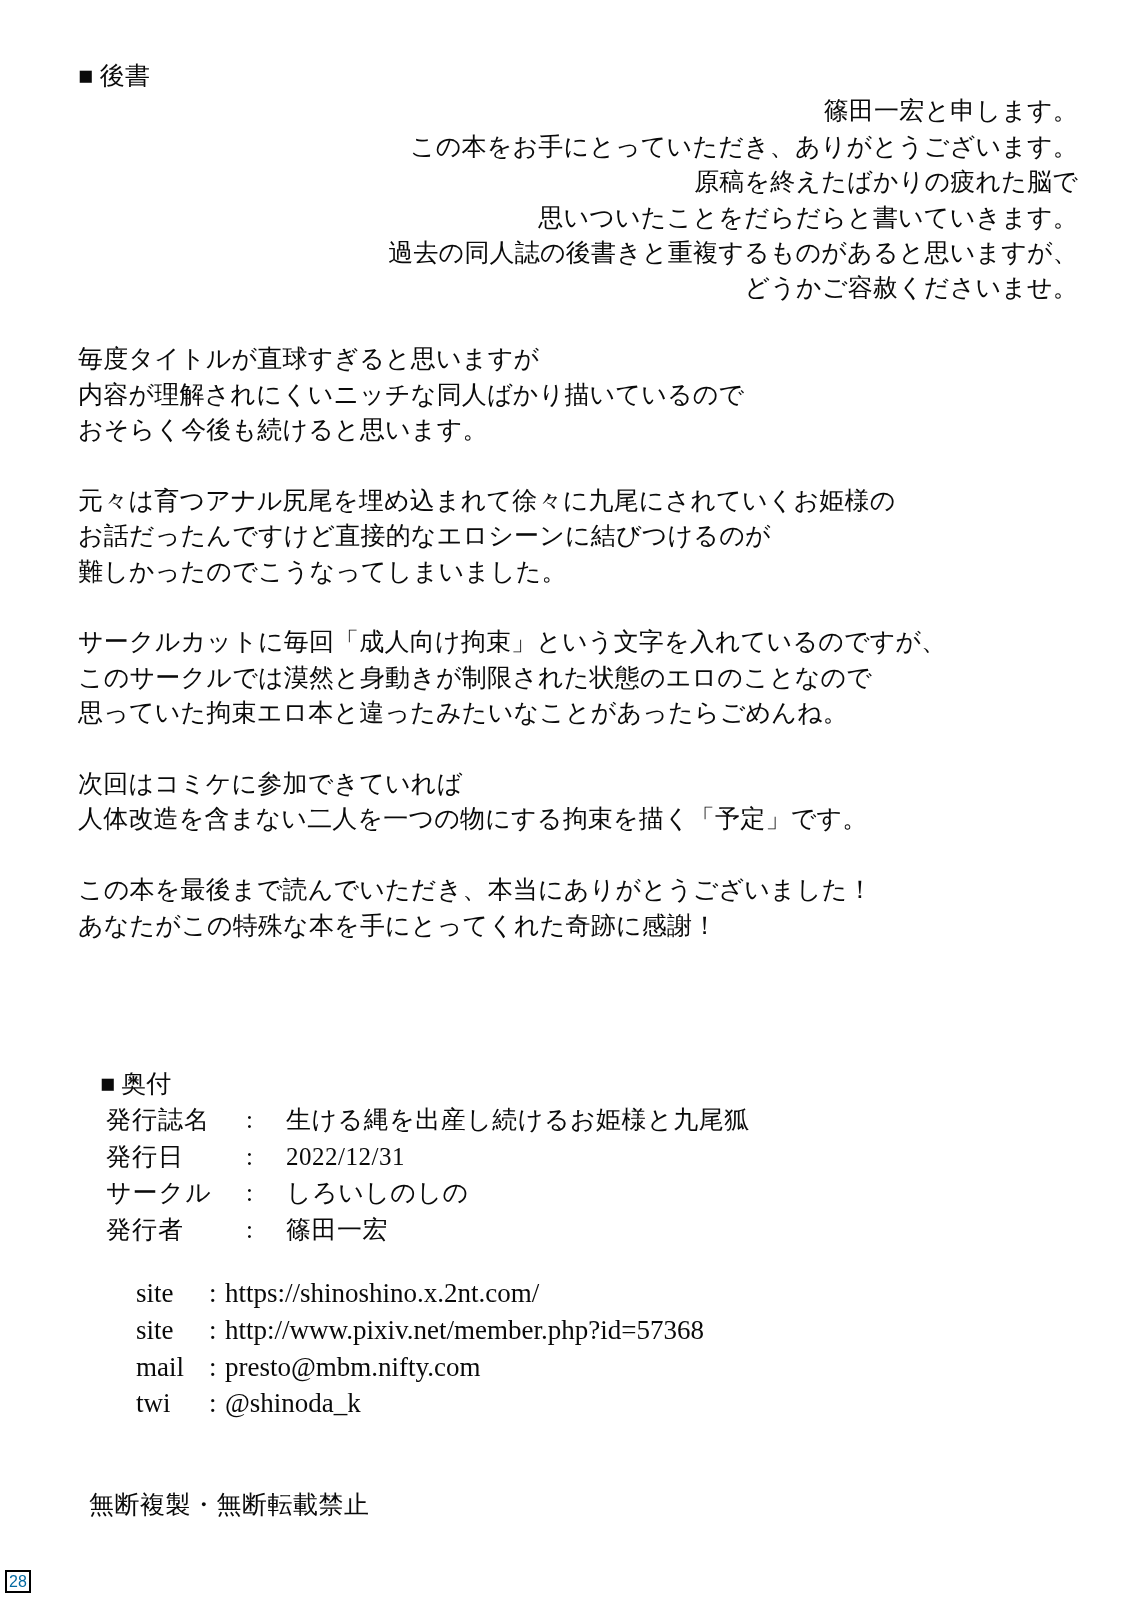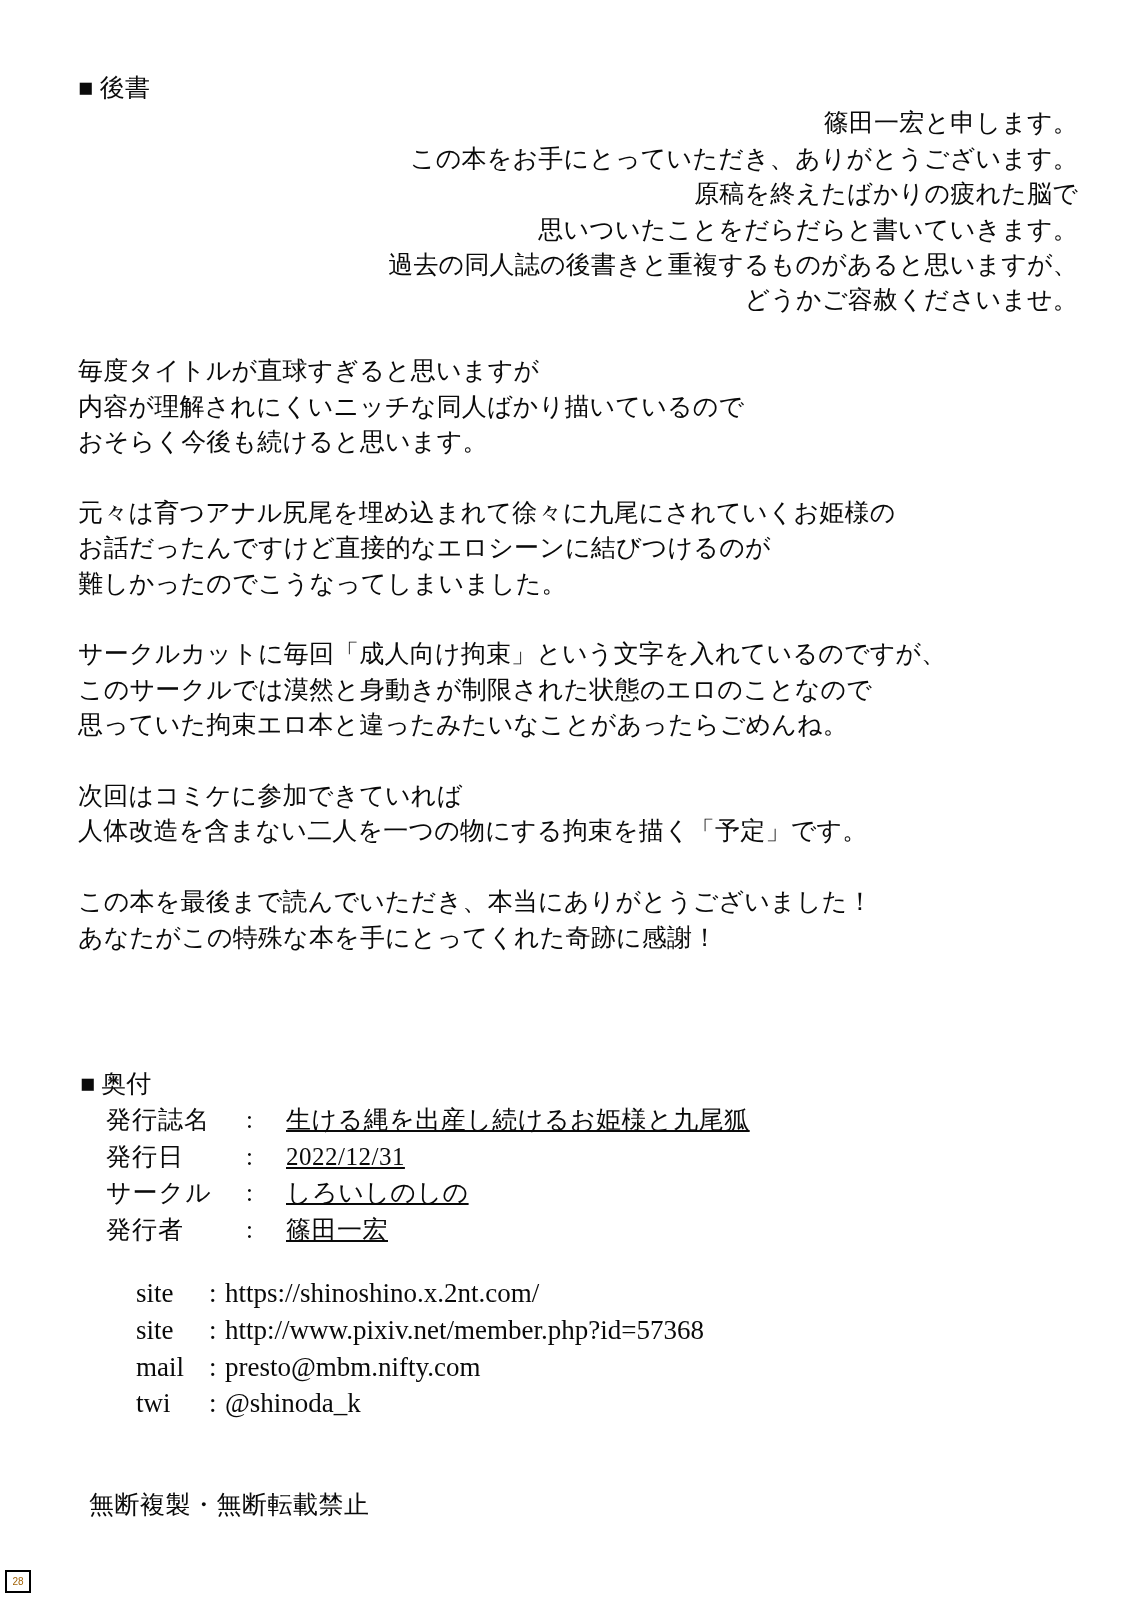--- a/index.html
+++ b/index.html
@@ -13,57 +13,57 @@
     color: #0a0a0a;
   }
   .page {
     position: absolute;
     inset: 0;
   }
   
   .afterword {
     position: absolute;
     left: 78px;
-    top: 70px;
+    top: 58px;
     width: 1000px;
     font-size: 25px;
     line-height: 35.4px;
     letter-spacing: 0.2px;
   }
   .afterword .heading { white-space: pre-line; }
   .afterword .para {
     margin: 35.4px 0 0 0;
     white-space: pre-line;
   }
   .afterword .para.first { margin-top: 0; text-align: right; }
   
   .colophon {
     position: absolute;
     left: 80px;
     top: 1066px;
     width: 1000px;
     font-size: 25px;
     line-height: 36px;
   }
-  .colophon .heading { white-space: pre-line; }
+  .colophon .heading { white-space: pre-line; margin-left: 20px; }
   .colophon .rows {
     margin-left: 26px;
     line-height: 36.5px;
   }
   .crow { white-space: nowrap; }
   .clabel {
     display: inline-block;
     width: 140px;
     letter-spacing: 1px;
   }
   .csep {
     display: inline-block;
     width: 40px;
   }
-  .cvalue { letter-spacing: 0.5px; text-decoration: underline; }
+  .cvalue { letter-spacing: 0.5px; }
   
   .contacts {
     position: absolute;
     left: 104px;
     top: 1275px;
     width: 900px;
     font-size: 27px;
     line-height: 36.8px;
     font-family: "Liberation Serif", "DejaVu Serif", serif;
   }
@@ -91,23 +91,23 @@
     position: absolute;
     left: 5px;
     top: 1570px;
     width: 22px;
     height: 19px;
     border: 2px solid #000000;
     background: #ffffff;
     display: flex;
     align-items: center;
     justify-content: center;
-    font-size: 10px;
+    font-size: 16px;
     font-family: "Liberation Sans", "DejaVu Sans", sans-serif;
-    color: #a16207;
+    color: #0369a1;
   }
 </style>
 </head>
 <body>
 
 <div class="page">
 
   <section class="afterword">
     <div class="heading">■ 後書</div>
     <p class="para first">篠田一宏と申します。

